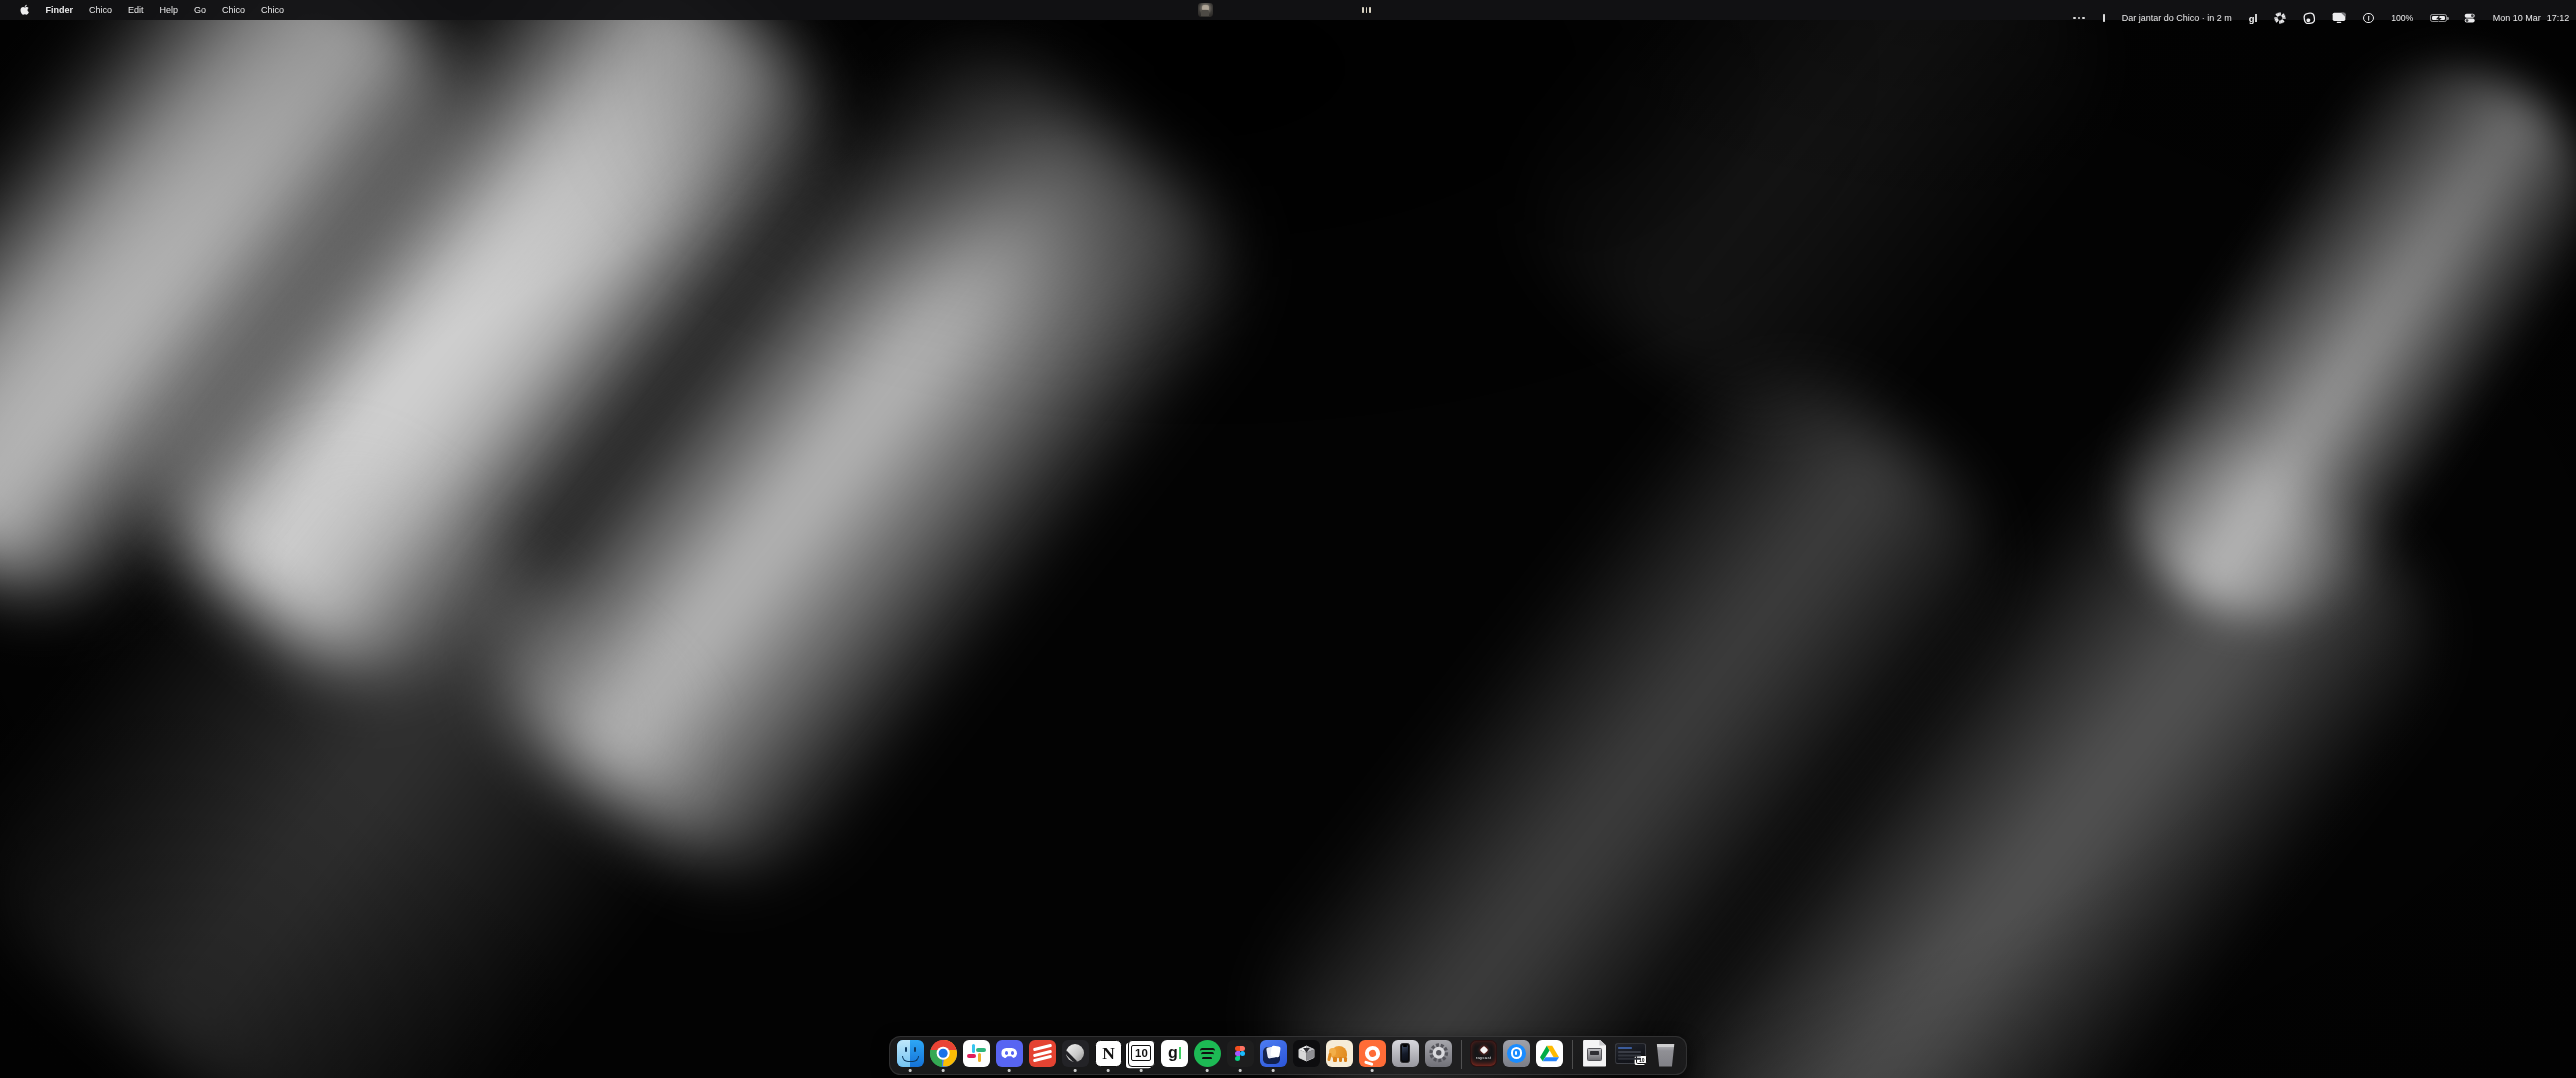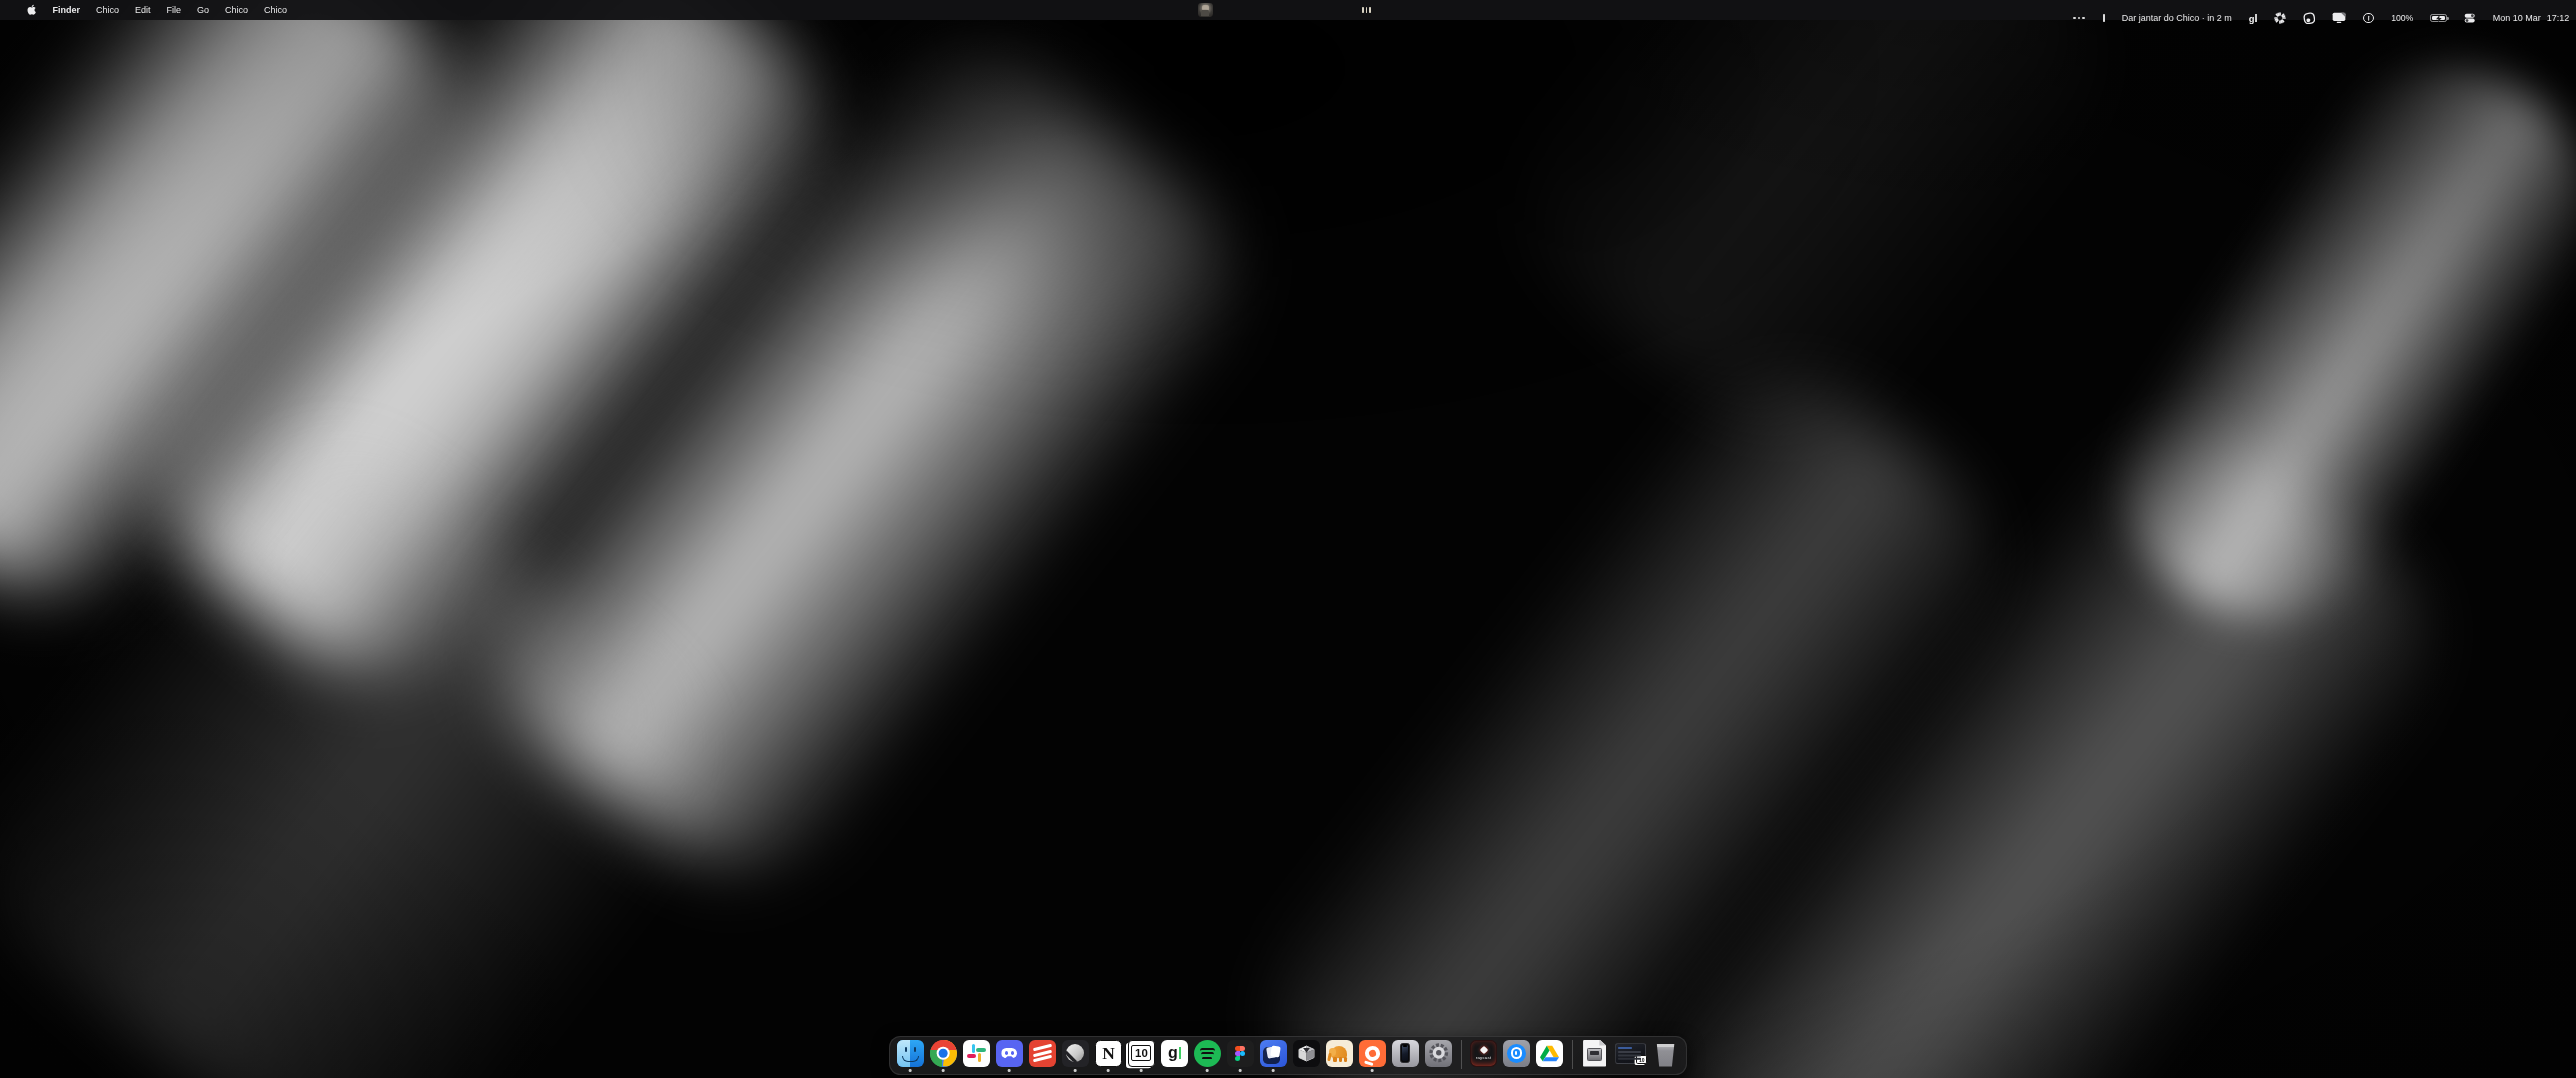--- a/index.html
+++ b/index.html
@@ -27,21 +27,21 @@
            background:linear-gradient(to right, rgba(0,0,0,0), rgba(150,150,150,.7) 50%, rgba(0,0,0,0)); }
   .wp-shadow-top { position:absolute; left:604px; top:-201px; width:1208px; height:537px; filter:blur(54px);
            background:radial-gradient(ellipse at center, rgba(0,0,0,.95), rgba(0,0,0,0) 70%); }
   .wp-vignette { position:absolute; inset:0;
            background:radial-gradient(ellipse at 50% 55%, rgba(0,0,0,0) 55%, rgba(0,0,0,.45) 100%); }
 
   
   .menubar { position:absolute; top:0; left:0; width:100%; height:20px;
              background:rgba(18,18,20,.96); display:flex; align-items:center;
              color:#e9e9ea; font-size:9px; z-index:50; }
-  .mb-left { display:flex; align-items:flex-end; height:100%; padding-left:19px; }
+  .mb-left { display:flex; align-items:flex-end; height:100%; padding-left:12px; }
   .mb-item { padding:0 8px; height:100%; display:flex; align-items:center; cursor:default; }
   .mb-item.bold { font-weight:700; }
   .apple-icon svg { width:9.4px; height:11.4px; fill:#ededee; display:block; }
   .mb-center-avatar { position:absolute; left:1198px; top:2.7px; width:14.8px; height:14.8px; border-radius:3.4px;
              background:radial-gradient(circle at 50% 38%, #9a938b 0 18%, #6b665f 35%, #3a3835 60%, #23211f 100%);
              overflow:hidden; }
   .mb-center-avatar::after { content:""; position:absolute; left:4px; top:2.7px; width:6.7px; height:4.7px;
              border-radius:2px 2px 0.7px 0.7px; background:#b7ab9b; opacity:.8; }
   .mb-center-avatar::before { content:""; position:absolute; left:3.4px; top:6.7px; width:8px; height:6.7px;
              border-radius:3.4px 3.4px 0 0; background:#4d4a45; }
@@ -224,21 +224,21 @@
   <div class="menubar">
     <div class="mb-left">
       <div class="mb-item apple-icon">
         <svg viewBox="0 0 384 512">
             <path d="M318.7 268.7c-.2-36.7 16.4-64.4 50-84.8-18.8-26.9-47.2-41.7-84.7-44.6-35.5-2.8-74.3 20.7-88.5 20.7-15 0-49.4-19.7-76.4-19.7C63.3 141.2 4 184.8 4 273.5q0 39.3 14.4 81.2c12.8 36.7 59 126.7 107.2 125.2 25.2-.6 43-17.9 75.8-17.9 31.8 0 48.3 17.9 76.4 17.9 48.6-.7 90.4-82.5 102.6-119.3-65.2-30.7-61.7-90-61.7-91.9zm-56.6-164.2c27.3-32.4 24.8-61.9 24-72.5-24.1 1.4-52 16.4-67.9 34.9-17.5 19.8-27.8 44.3-25.6 71.9 26.1 2 49.9-11.4 69.5-34.3z"></path>
           </svg>
       </div>
       <div class="mb-item bold">Finder</div>
       <div class="mb-item">Chico</div>
       <div class="mb-item">Edit</div>
-      <div class="mb-item">File</div>
+      <div class="mb-item">Help</div>
       <div class="mb-item">Go</div>
       <div class="mb-item">Chico</div>
       <div class="mb-item">Chico</div>
     </div>
 
     <div class="mb-center-avatar"></div>
     <div class="ice-bars">
         <i></i>
         <i></i>
         <i></i>

